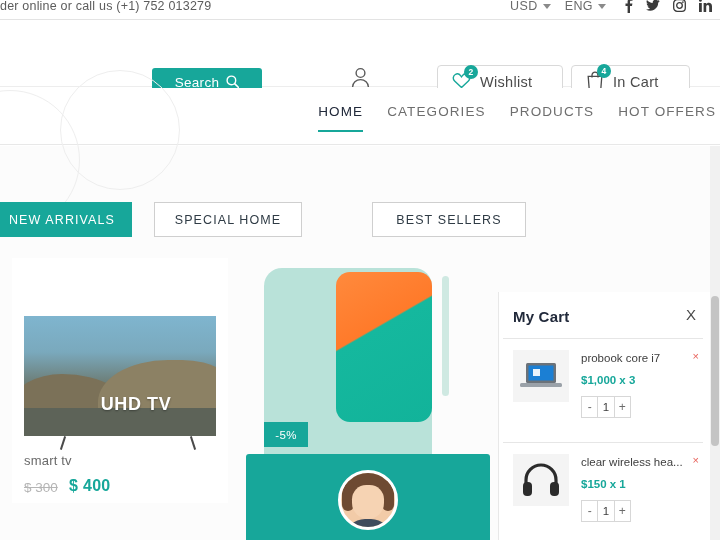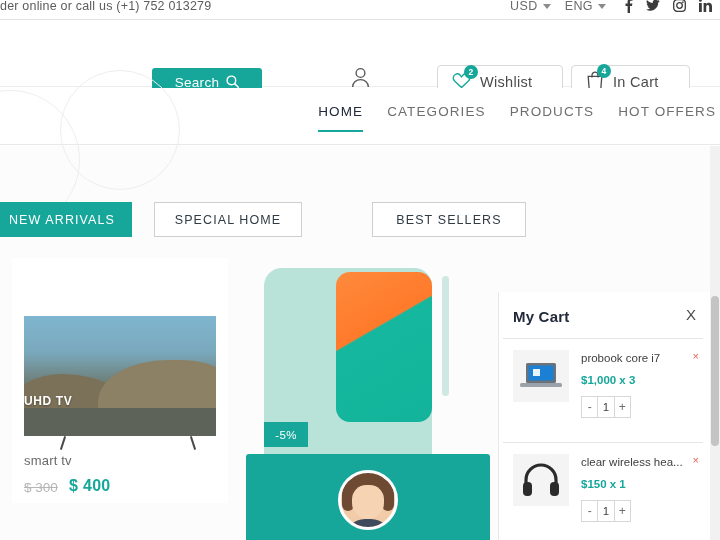--- a/index.html
+++ b/index.html
@@ -113,22 +113,22 @@
   .prodcard {
     position: absolute; left: 12px; top: 112px; width: 216px; height: 245px;
     background: #fff;
   }
   .prodimg {
     position: absolute; left: 12px; top: 58px; width: 192px; height: 120px;
     background: linear-gradient(180deg,#7fb5cf 0%,#7aa9bd 30%,#6d7f79 55%,#8d7f63 75%,#6e6a5c 100%);
     overflow: hidden;
   }
   .tvlabel {
-    position: absolute; left: 0; top: 78px; width: 224px; text-align: left;
-    color: #ffffff; font-size: 12px; font-weight: bold; letter-spacing: .6px;
+    position: absolute; left: 0; top: 78px; width: 224px; text-align: center;
+    color: #ffffff; font-size: 18px; font-weight: bold; letter-spacing: .6px;
     text-shadow: 0 1px 2px rgba(0,0,0,.35);
   }
   .tvfoot {
     position: absolute; width: 2px; height: 14px; background: #4a4a4a;
   }
   .prodname {
     position: absolute; left: 12px; top: 195px;
     font-size: 13px; color: #6a6a6a; letter-spacing: .2px;
   }
   .price-old {

